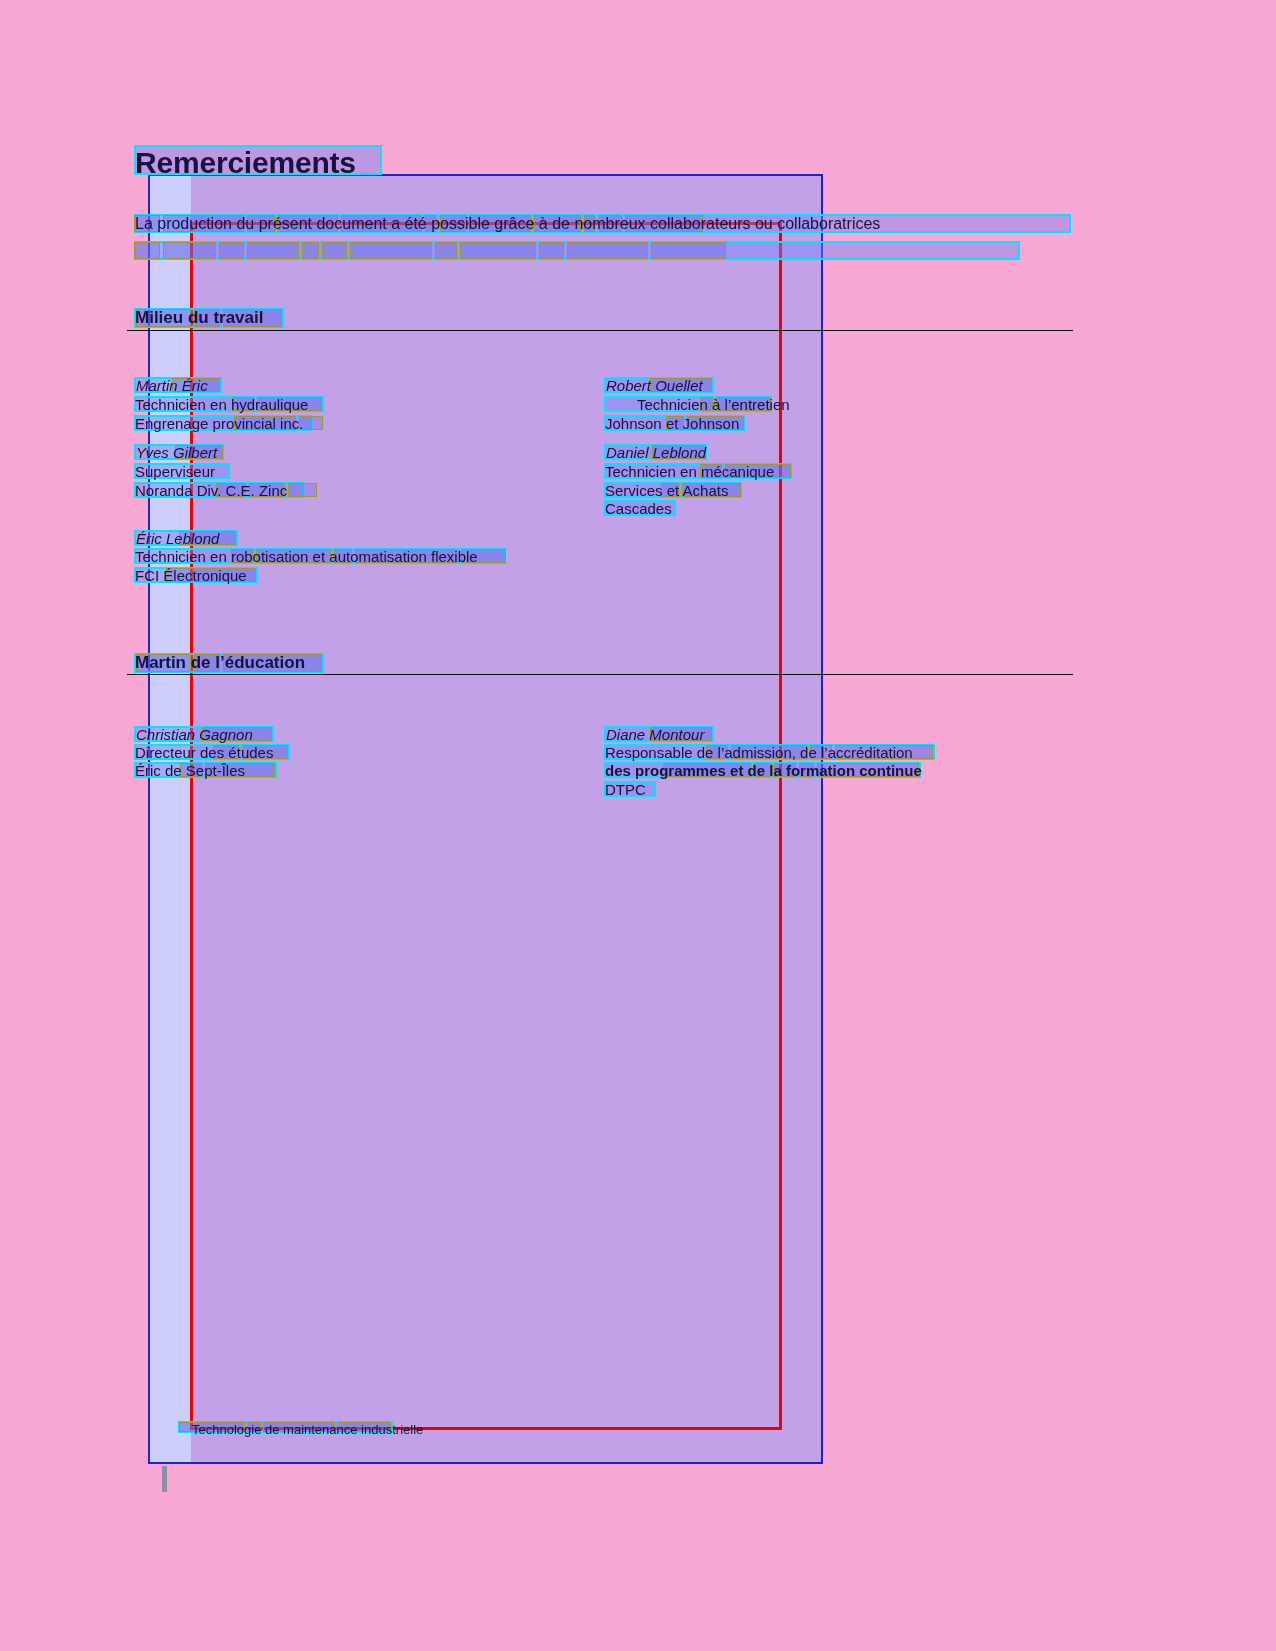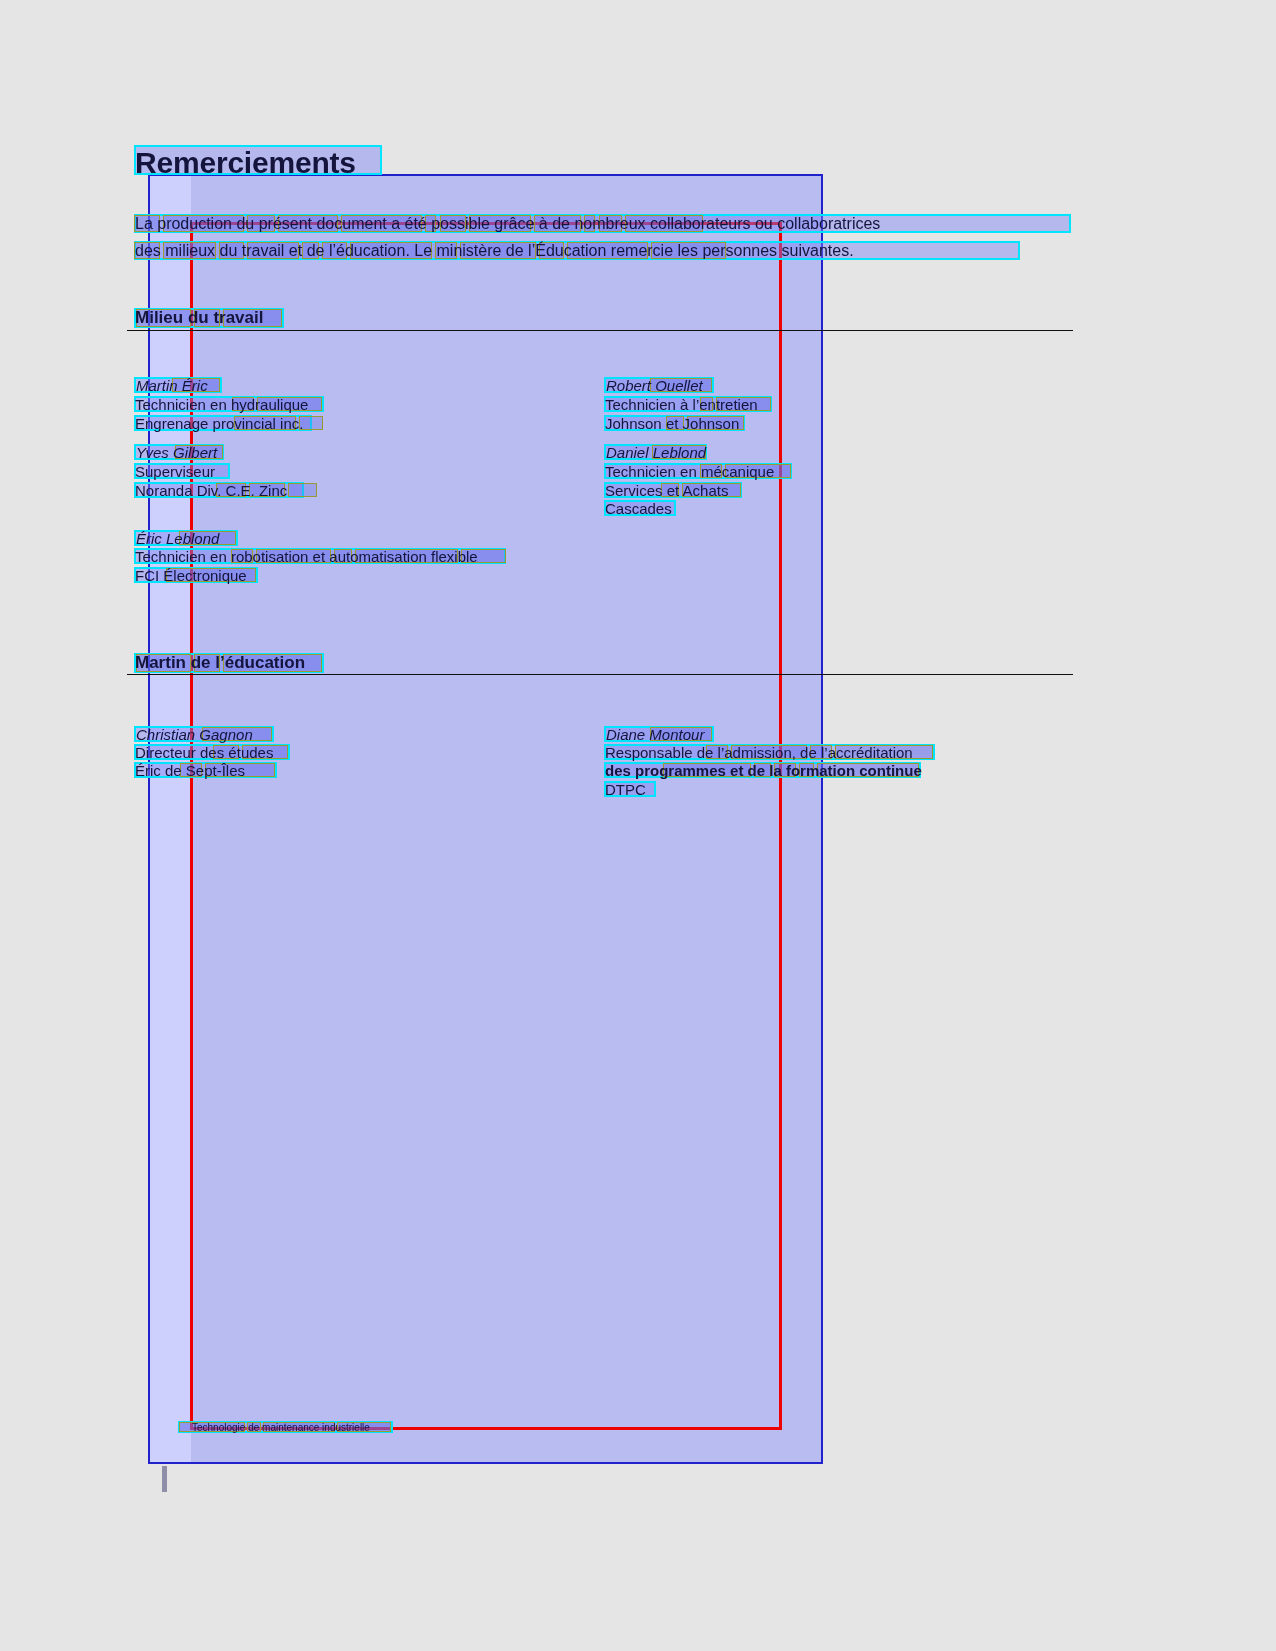--- a/index.html
+++ b/index.html
@@ -3,21 +3,21 @@
 <meta charset="utf-8">
 <style>
   html,body{margin:0;padding:0;background:#ffffff;}
   body{
     font-family:"Liberation Sans", sans-serif;
     width:1276px;height:1651px;position:relative;overflow:hidden;
     -webkit-font-smoothing:none;
   }
 
   
-  #page{position:absolute;left:0;top:0;width:1276px;height:1651px;background:#e5e5e5;}
+  #page{position:absolute;left:0;top:0;width:1276px;height:1651px;background:#f9a8d4;}
 
   
   .ov{position:absolute;box-sizing:border-box;pointer-events:none;}
 
   
   .region-block{
     background:rgba(150,155,250,0.55);
     border:2px solid #2222cc;
   }
   
@@ -34,21 +34,21 @@
   
   .rule{position:absolute;height:1px;background:#111;}
 
   
   .txt{position:absolute;color:#14143c;white-space:nowrap;}
   .h1{font-size:30px;font-weight:bold;letter-spacing:-0.2px;}
   .h2{font-size:17px;font-weight:bold;}
   .body{font-size:16px;}
   .name{font-size:15px;font-style:italic;}
   .sub{font-size:15px;}
-  .foot{font-size:10px;padding-left:12px;}
+  .foot{font-size:13px;padding-left:12px;}
 
   
   .caret{position:absolute;width:5px;height:26px;background:#8e8ea8;}
 </style>
 </head>
 <body>
 
 <div id="page">
 
   <div class="ov region-block" style="left:148px;top:174px;width:675px;height:1290px;"></div>
@@ -171,39 +171,38 @@
 
   <div class="ov line-box" style="left:178px;top:1421px;width:215px;height:12px;"></div>
   <div class="ov word-box" style="left:179px;top:1422px;width:66px;height:10px;"></div>
   <div class="ov word-box" style="left:247px;top:1422px;width:14px;height:10px;"></div>
   <div class="ov word-box" style="left:263px;top:1422px;width:72px;height:10px;"></div>
   <div class="ov word-box" style="left:337px;top:1422px;width:54px;height:10px;"></div>
 
   <div class="txt h1" style="left:135px;top:146px;">Remerciements</div>
 
   <div class="txt body" style="left:135px;top:215px;">La production du présent document a été possible grâce à de nombreux collaborateurs ou collaboratrices</div>
-  <div class="txt body" style="left:135px;top:242px;">des milieux du travail et de l’éducation. Le ministère de l’Éducation remercie les personnes suivantes.</div>
 
   <div class="txt h2" style="left:135px;top:308px;">Milieu du travail</div>
   <div class="rule" style="left:127px;top:330px;width:946px;"></div>
 
   <div class="txt name" style="left:136px;top:377px;">Martin Éric</div>
   <div class="txt sub" style="left:135px;top:396px;">Technicien en hydraulique</div>
   <div class="txt sub" style="left:135px;top:415px;">Engrenage provincial inc.</div>
 
   <div class="txt name" style="left:136px;top:444px;">Yves Gilbert</div>
   <div class="txt sub" style="left:135px;top:463px;">Superviseur</div>
   <div class="txt sub" style="left:135px;top:482px;">Noranda Div. C.E. Zinc</div>
 
   <div class="txt name" style="left:136px;top:530px;">Éric Leblond</div>
   <div class="txt sub" style="left:135px;top:548px;">Technicien en robotisation et automatisation flexible</div>
   <div class="txt sub" style="left:135px;top:567px;">FCI Électronique</div>
 
   <div class="txt name" style="left:606px;top:377px;">Robert Ouellet</div>
-  <div class="txt sub" style="left:605px;top:396px;">Technicien à l’entretien</div>
+  <div class="txt sub" style="left:605px;top:396px;padding-left:32px;">Technicien à l’entretien</div>
   <div class="txt sub" style="left:605px;top:415px;">Johnson et Johnson</div>
 
   <div class="txt name" style="left:606px;top:444px;">Daniel Leblond</div>
   <div class="txt sub" style="left:605px;top:463px;">Technicien en mécanique</div>
   <div class="txt sub" style="left:605px;top:482px;">Services et Achats</div>
   <div class="txt sub" style="left:605px;top:500px;">Cascades</div>
 
   <div class="txt h2" style="left:135px;top:653px;">Martin de l’éducation</div>
   <div class="rule" style="left:127px;top:674px;width:946px;"></div>
 

